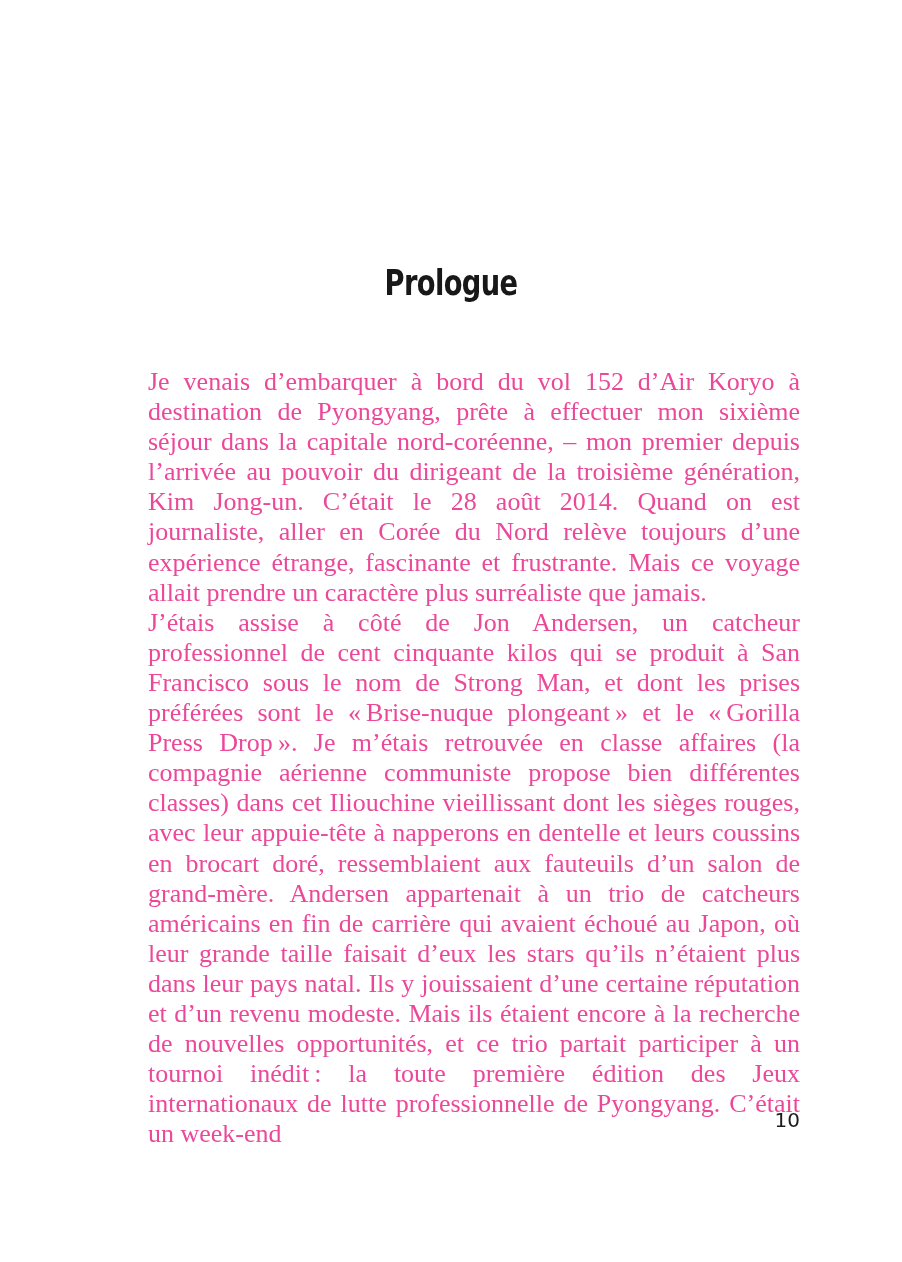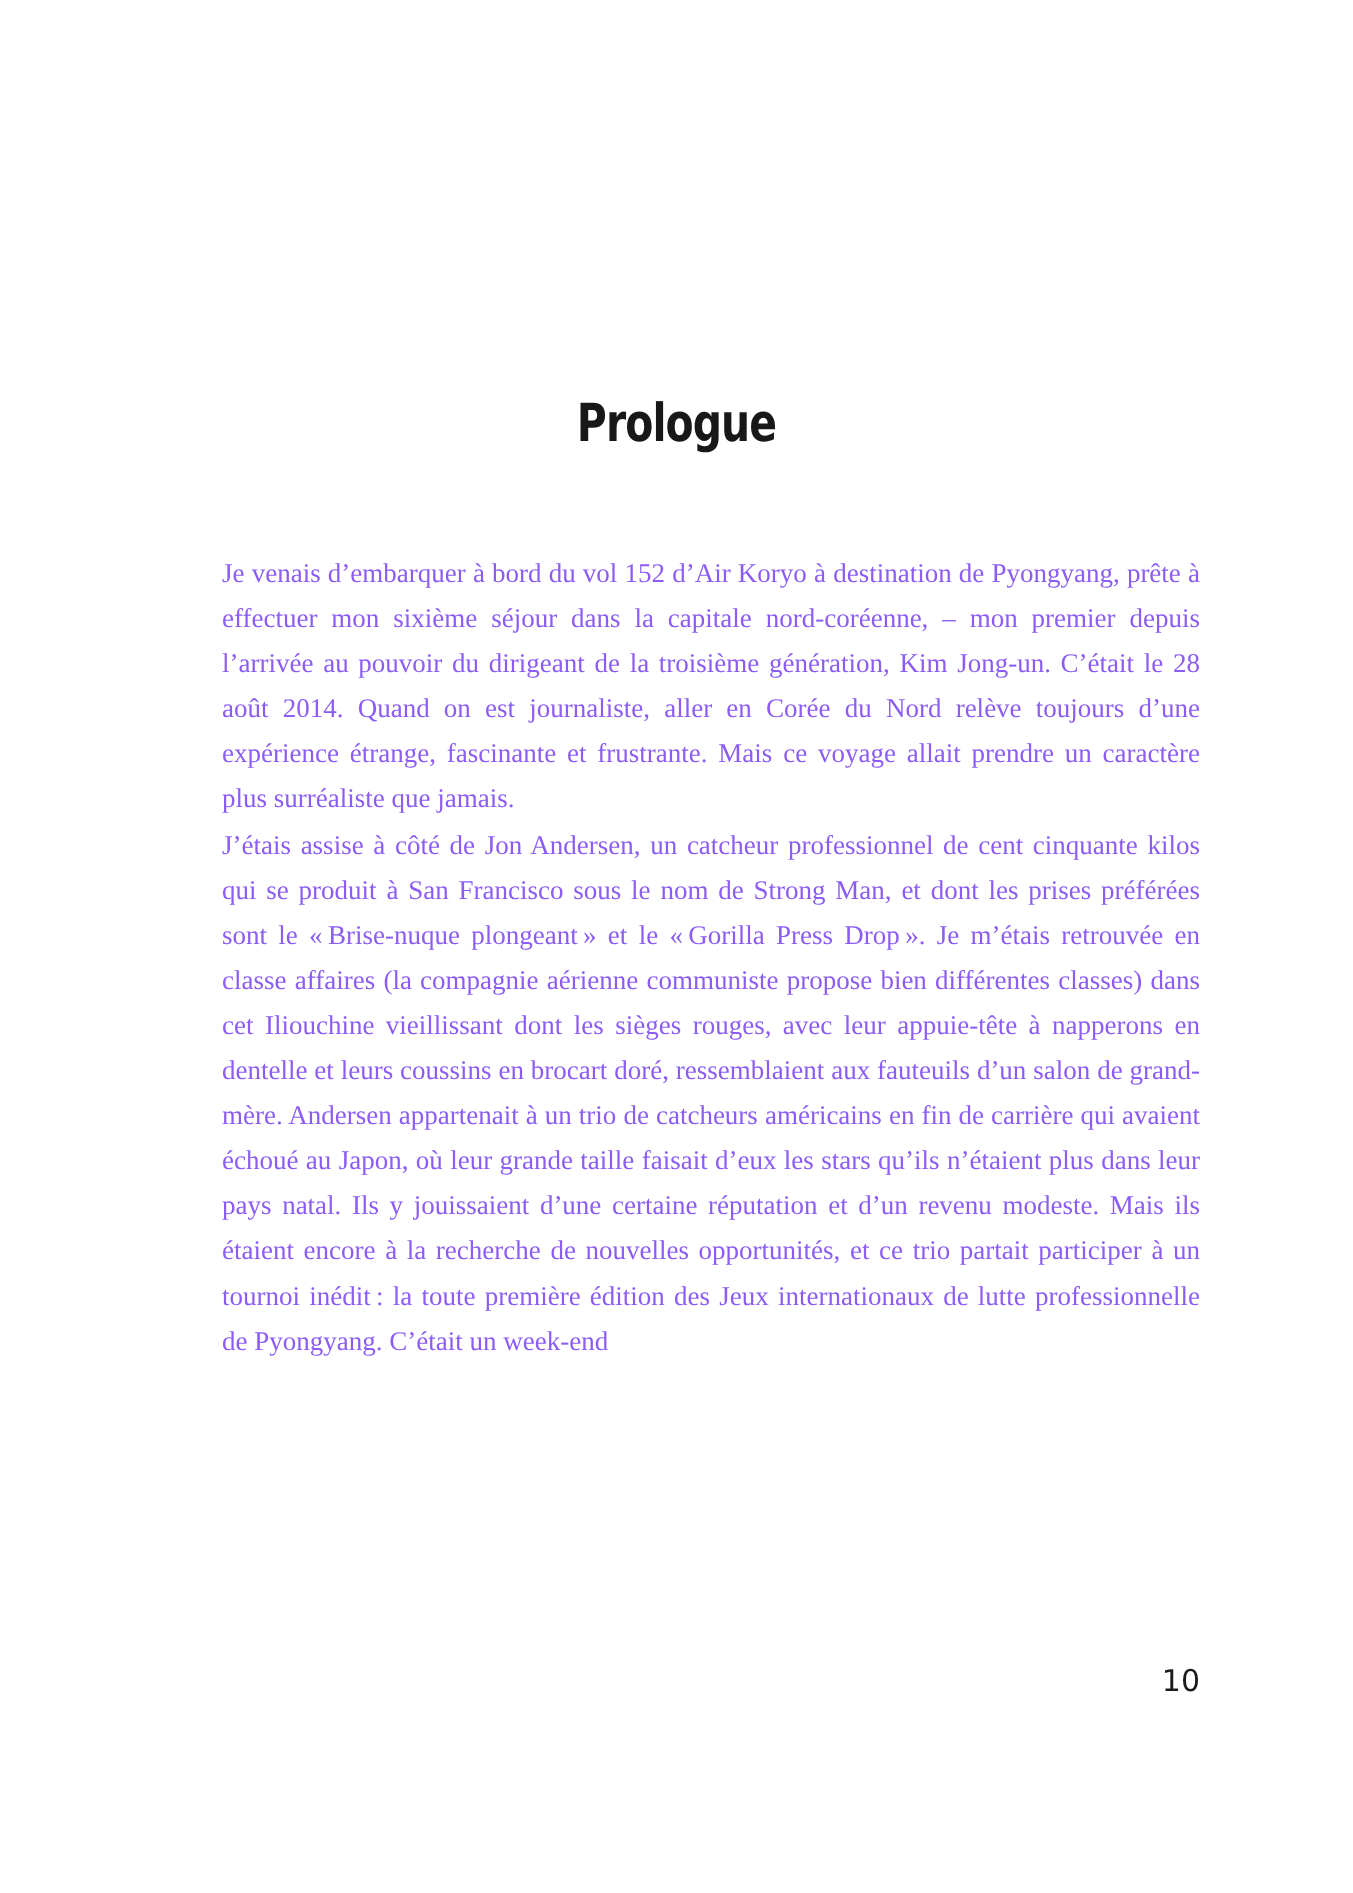--- a/index.html
+++ b/index.html
@@ -46,23 +46,23 @@
     position: absolute;
     left: 148px;
     top: 367px;
     width: 652px;
   }
 
   .body-paragraph {
     margin: 0;
     text-align: justify;
     text-justify: inter-word;
-    font-size: 18px;
+    font-size: 26px;
     line-height: 30.1px;
-    color: #8b5cf6;
+    color: #ec4899;
     hyphens: none;
     -webkit-hyphens: none;
     text-indent: 0;
   }
 
   .body-paragraph + .body-paragraph {
     margin-top: 0;
   }
 
   

